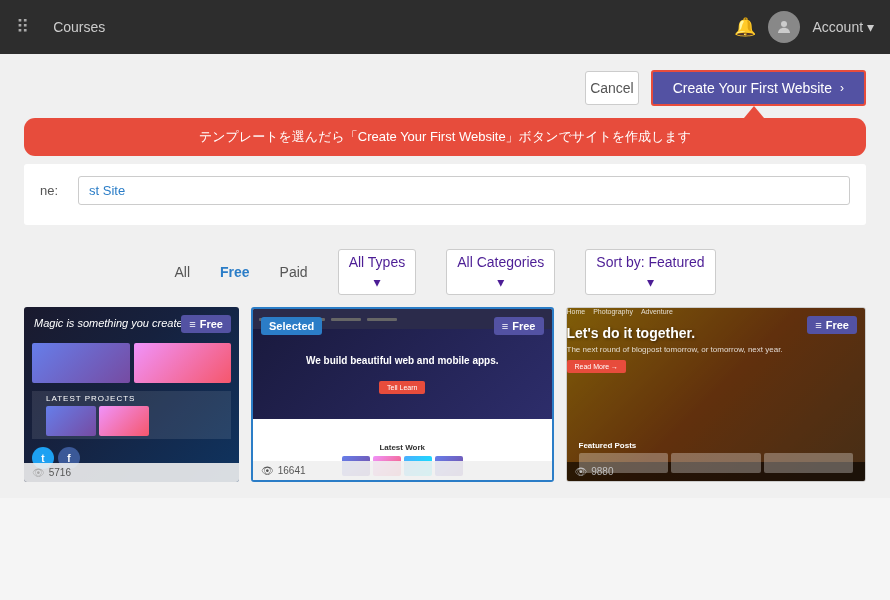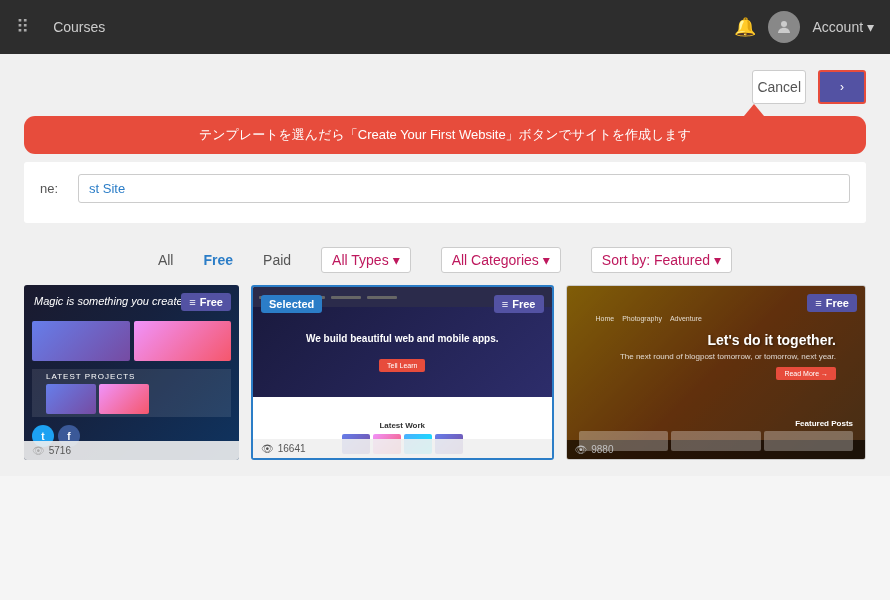--- a/index.html
+++ b/index.html
@@ -160,26 +160,27 @@
     }
     .filter-item.active {
       color: #2b7dc7;
       font-weight: 600;
     }
     .filter-dropdown {
       display: flex;
       align-items: center;
       gap: 4px;
       font-size: 14px;
-      color: #be185d;
+      color: #4c1d95;
       cursor: pointer;
       border: 1px solid #ccc;
       padding: 4px 10px;
       border-radius: 3px;
       background: #fff;
+      flex-direction: column;
     }
     .template-card {
       flex: 1;
       height: 175px;
       border-radius: 3px;
       overflow: hidden;
       position: relative;
       background: #ddd;
       border: 1px solid #ccc;
     }
@@ -326,23 +327,22 @@
       overflow: hidden;
     }
     .tpl3-overlay {
       position: absolute;
       inset: 0;
       background: rgba(0,0,0,0.3);
     }
     .tpl3-content {
       position: relative;
       z-index: 1;
-      padding: 29px;
+      padding: 0;
       height: 100%;
-      text-align: right;
     }
     .tpl3-nav {
       display: flex;
       gap: 8px;
       margin-bottom: 10px;
     }
     .tpl3-nav-item {
       color: rgba(255,255,255,0.8);
       font-size: 7px;
     }
@@ -484,20 +484,21 @@
     </div>
     <span class="account-label">Account ▾</span>
   </div>
 </nav>
 
 <div class="main-content">
 
   <div class="action-bar">
     <button class="cancel-btn">Cancel</button>
     <button class="create-btn">
+      <span>Create Your First Website</span>
       <span class="chevron">›</span>
     </button>
   </div>
 
   <div class="tooltip-section">
     <div class="tooltip-arrow-up"></div>
     <div class="tooltip-box">
       <span>テンプレートを選んだら「Create Your First Website」ボタンでサイトを作成します</span>
     </div>
   </div>

